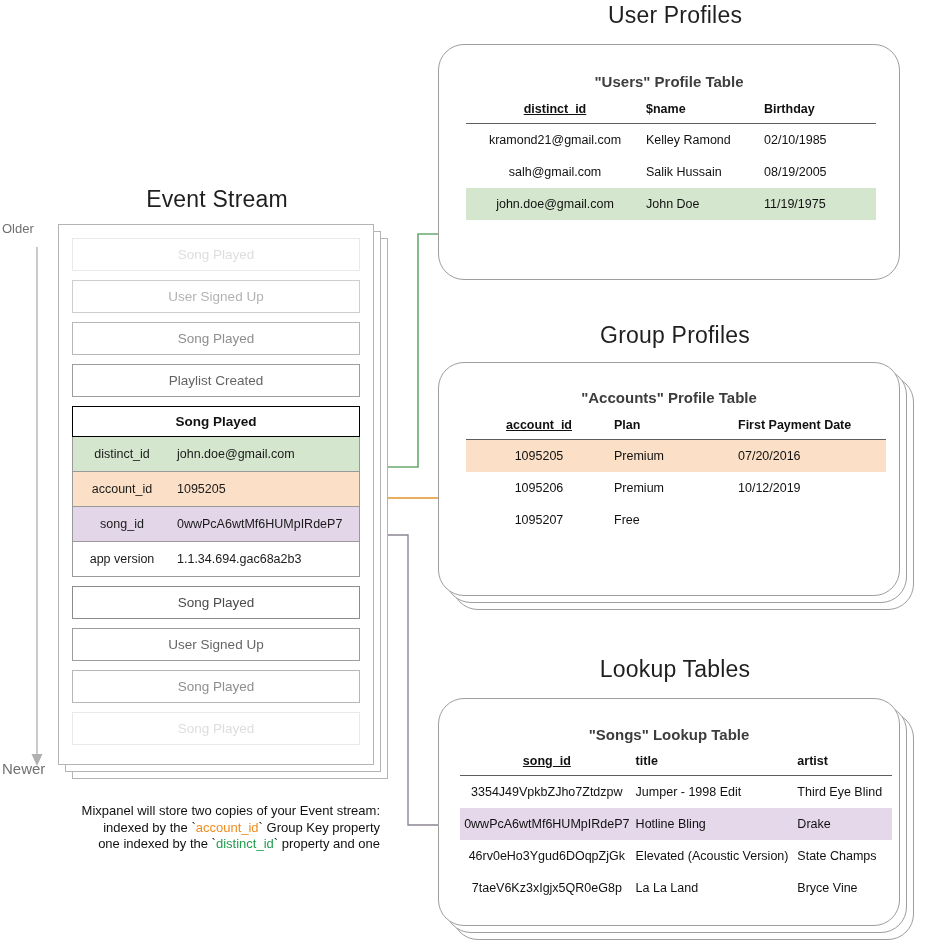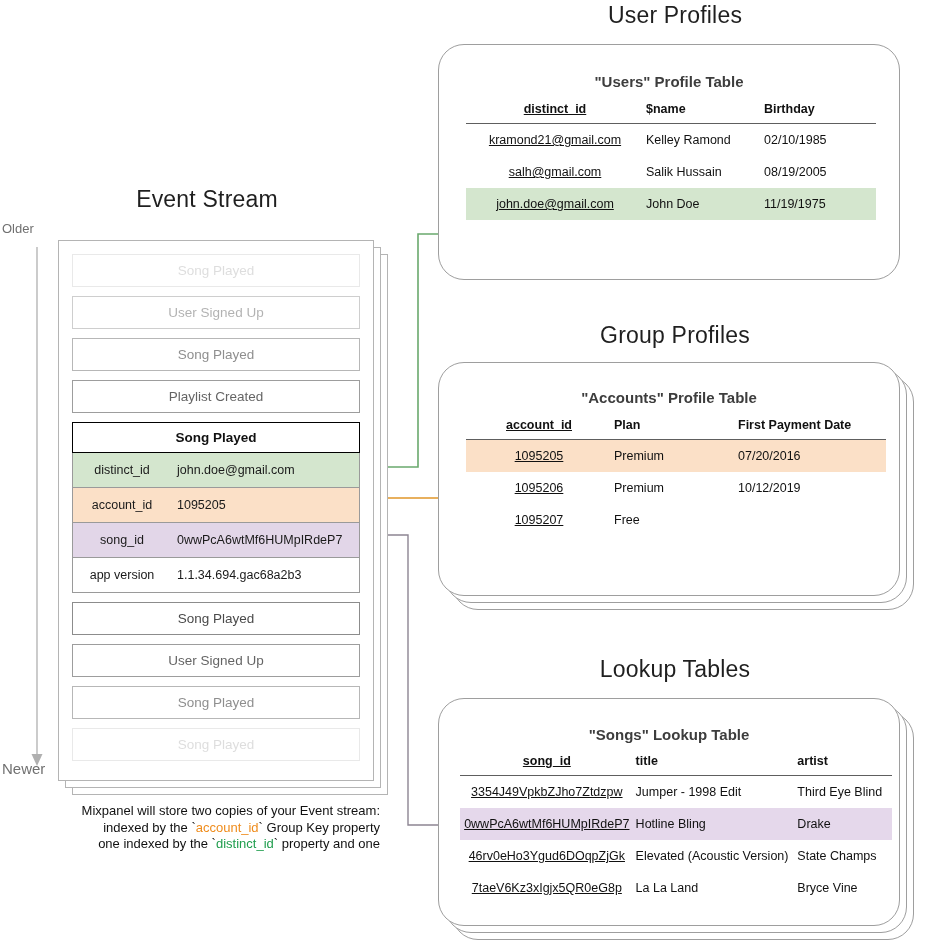--- a/index.html
+++ b/index.html
@@ -21,21 +21,21 @@
   .section-title {
     font-size: 23px;
     font-weight: 400;
     color: #1f1f1f;
     text-align: center;
     letter-spacing: .2px;
   }
 
   
   #event-stream-stack {
-    left: 58px; top: 240px; width: 330px; height: 534px; border-radius: 6px;
+    left: 58px; top: 224px; width: 330px; height: 534px; border-radius: 6px;
   }
   .stack-card {
     position: absolute;
     background: #ffffff;
     border: 1.6px solid #b4b4b4;
     box-sizing: border-box;
   }
   #es-card-back2 { left: 14px; top: 14px; width: 316px; height: 541px; }
   #es-card-back1 { left: 7px;  top: 7px;  width: 316px; height: 541px; }
   #es-card-front { left: 0px;  top: 0px;  width: 316px; height: 541px; }
@@ -150,21 +150,21 @@
   table.dt th .u { text-decoration: underline; }
   table.dt td {
     height: 30px;
     color: #111;
     white-space: nowrap;
     vertical-align: middle;
   }
   table.dt td.key {
     text-align: center;
   }
-  table.dt td.key span { text-decoration: underline; }
+  table.dt td.key span { }
   table.dt th.keyhead { text-align: center; }
   table.dt th.plain { text-align: left; padding-left: 2px; }
   table.dt td.val { text-align: left; padding-left: 2px; }
   tr.hl-green  td { background: #d4e6ce; }
   tr.hl-orange td { background: #fbe0c7; }
   tr.hl-purple td { background: #e5d8eb; }
 
   
   svg.conn { position: absolute; left: 0; top: 0; width: 941px; height: 951px; pointer-events: none; }
 </style>
@@ -179,21 +179,21 @@
   <path d="M 375 498 L 462 498" stroke="#e8b05e" stroke-width="1.8" fill="none"></path>
   <polygon points="466,498 454,492 454,504" fill="#e8901e"></polygon>
 
   <path d="M 375 535 L 408 535 L 408 825 L 462 825" stroke="#8d8593" stroke-width="1.4" fill="none"></path>
   <polygon points="466,825 455,820 455,830" fill="#8d8593"></polygon>
 
   <path d="M 37 247 L 37 757" stroke="#b0b0b0" stroke-width="1.3" fill="none"></path>
   <polygon points="37,766 31.5,754 42.5,754" fill="#b0b0b0"></polygon>
 </svg>
 
-<div class="abs section-title" style="left:42px; top:186px; width:330px;">Event Stream</div>
+<div class="abs section-title" style="left:52px; top:186px; width:330px;">Event Stream</div>
 
 <div class="abs" id="axis-older">Older</div>
 <div class="abs" id="axis-newer">Newer</div>
 
 <div class="abs" id="event-stream-stack">
   <div class="stack-card" id="es-card-back2"></div>
   <div class="stack-card" id="es-card-back1"></div>
   <div class="stack-card" id="es-card-front"></div>
 
   <div class="events-list">

